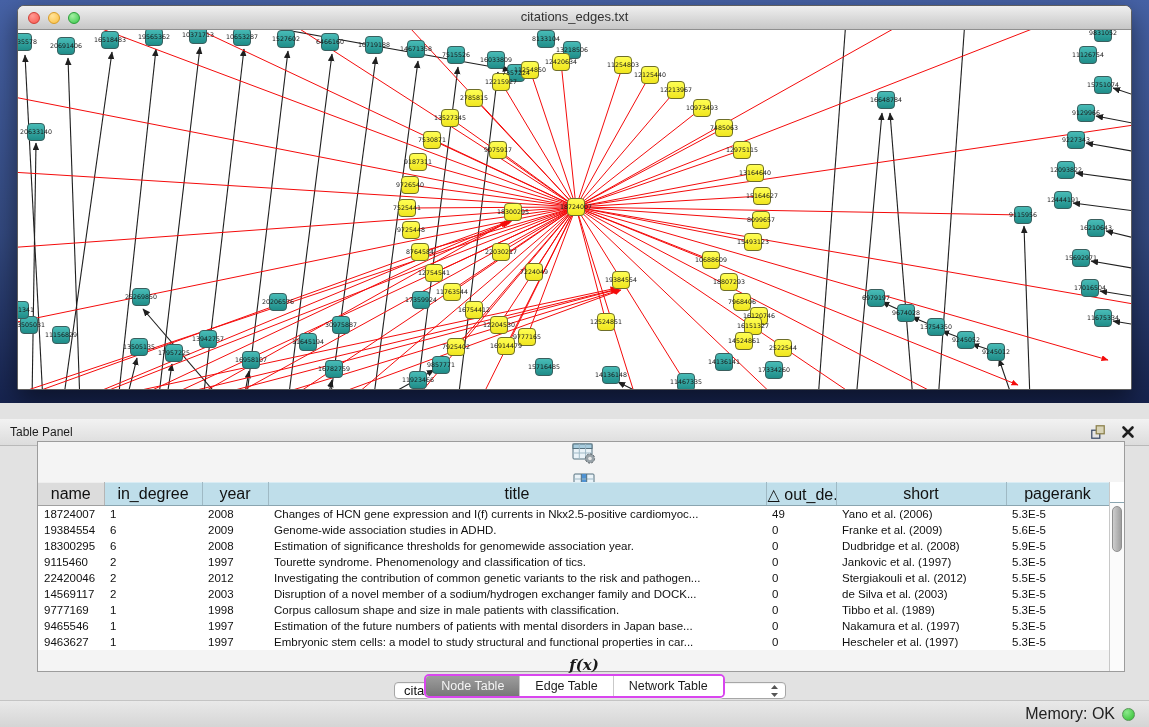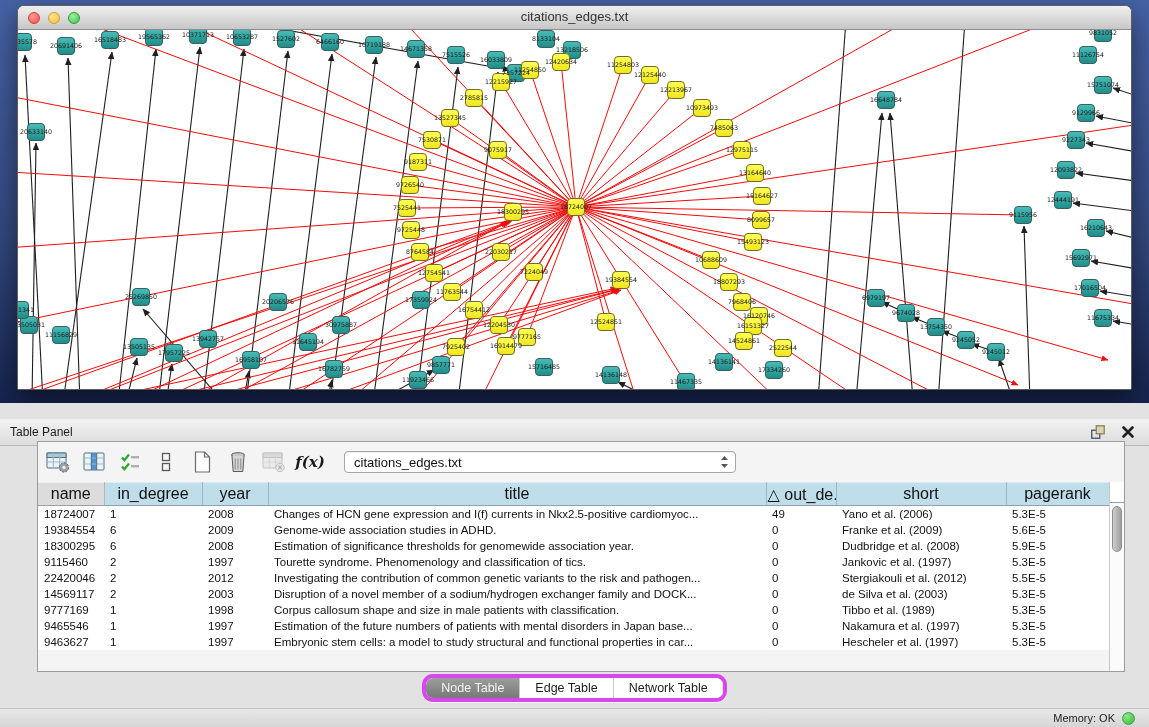--- a/index.html
+++ b/index.html
@@ -25,50 +25,50 @@
 
   
   .panel{position:absolute;top:403px;left:0;width:1149px;height:324px;background:#E2E2E2;}
   .phead{height:27px;background:linear-gradient(#f2f2f2,#dcdcdc);border-bottom:1px solid #b9b9b9;
          font-size:12px;color:#1c1c1c;line-height:26px;padding-left:10px;position:relative;box-sizing:border-box;margin-top:16px;}
   .phead-icons{position:absolute;right:12px;top:4px;display:flex;gap:12px;align-items:center;}
   .picon{width:18px;height:18px;display:flex;align-items:center;justify-content:center;cursor:default;}
 
   .container{position:absolute;left:37px;top:38px;width:1088px;height:231px;
              border:1px solid #9c9c9c;background:#f4f4f4;box-sizing:border-box;}
-  .toolbar{height:40px;display:flex;align-items:center;padding-left:6px;gap:8px;}
+  .toolbar{height:40px;display:flex;align-items:center;padding-left:6px;gap:8px;flex-direction:column;}
   .tbtn{width:28px;height:26px;display:flex;align-items:center;justify-content:center;background:transparent;border:none;padding:0;}
   .fx{font-family:"DejaVu Serif",serif;font-style:italic;font-weight:bold;font-size:15px;color:#1a1a1a;}
   .dropdown{margin-left:12px;width:392px;height:22px;background:#fff;border:1px solid #a6a6a6;border-radius:4px;
             display:flex;align-items:center;justify-content:space-between;padding:0 6px 0 9px;font-size:13px;color:#111;
             box-shadow:inset 0 1px 1px rgba(0,0,0,.06);box-sizing:border-box;}
 
   .tablewrap{position:absolute;left:0;top:40px;width:1071px;background:#fff;}
   table{border-collapse:collapse;table-layout:fixed;width:1071px;background:#fff;}
   th{height:20px;font-weight:normal;font-size:16px;color:#111;background:#bfdeea;
      border-right:1px solid #9fb9c4;border-bottom:1px solid #8aa5b0;border-top:1px solid #d9ecf4;
      overflow:hidden;white-space:nowrap;}
   th.plain{background:#dcdcdc;border-right-color:#b5b5b5;border-bottom-color:#a0a0a0;border-top-color:#eee;}
   td{font-size:11.5px;color:#101010;height:16px;padding:0 6px;white-space:nowrap;overflow:hidden;
      text-overflow:clip;background:#fff;}
   .scroll{position:absolute;right:0;top:40px;bottom:0;width:15px;background:#fbfbfb;border-left:1px solid #c8c8c8;box-sizing:border-box;}
   .corner{height:20px;border-bottom:1px solid #8aa5b0;background:#fff;}
   .thumb{position:absolute;top:24px;left:2px;width:10px;height:46px;border-radius:5px;
          background:linear-gradient(90deg,#cdcdcd,#9f9f9f);border:1px solid #8f8f8f;box-sizing:border-box;}
 
   .tabsrow{position:absolute;left:0;right:0;top:271px;display:flex;justify-content:center;}
-  .tabgroup{display:flex;border:4px solid #d946ef;border-radius:11px;overflow:hidden;background:#fff;
+  .tabgroup{display:flex;border:2px solid #d946ef;border-radius:5px;overflow:hidden;background:#fff;
             box-shadow:0 1px 0 rgba(255,255,255,.7);}
   .tab{padding:3px 15px;font-size:12.5px;color:#1d1d1d;border-left:1px solid #c9c9c9;background:#fff;}
   .tab:first-child{border-left:none;}
   .tab.active{background:linear-gradient(#9d9d9d,#787878);color:#f4f4f4;}
 
-  .statusbar{position:absolute;bottom:0;left:0;width:100%;height:19px;border-top:1px solid #c4c4c4;
+  .statusbar{position:absolute;bottom:0;left:0;width:100%;height:27px;border-top:1px solid #c4c4c4;
              background:linear-gradient(#e9e9e9,#d5d5d5);display:flex;align-items:center;
-             justify-content:flex-end;gap:7px;padding-right:14px;box-sizing:border-box;font-size:11px;color:#222;}
+             justify-content:flex-end;gap:7px;padding-right:14px;box-sizing:border-box;font-size:16px;color:#222;}
   .memdot{width:13px;height:13px;border-radius:50%;box-sizing:border-box;
           background:radial-gradient(circle at 35% 30%,#8ce98c,#2dbe2d);border:1px solid #579457;}
 </style>
 </head>
 <body>
 
 <div class="desktop">
   <div class="netwin">
     <div class="titlebar">
       <div class="lights">

